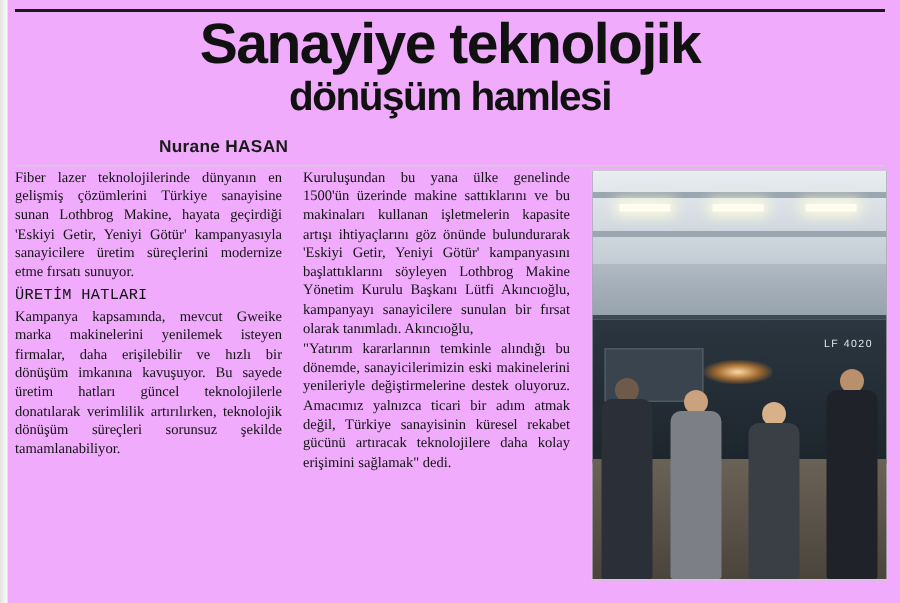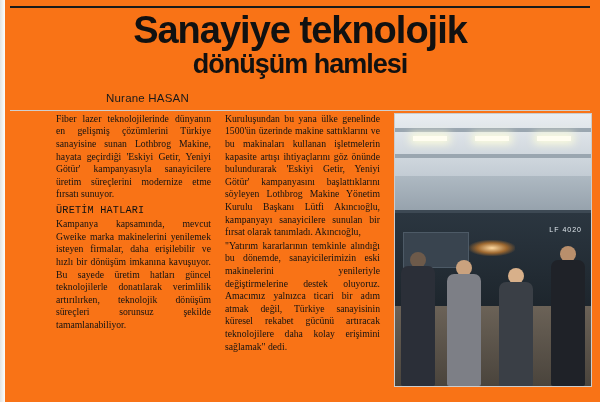--- a/index.html
+++ b/index.html
@@ -11,21 +11,21 @@
     width: 600px;
     height: 402px;
     overflow: hidden;
     font-family: "Liberation Serif", serif;
     color: #111111;
   }
   .page {
     position: relative;
     width: 600px;
     height: 402px;
-    background: #f97316;
+    background: #f0abfc;
     box-sizing: border-box;
     padding: 6px 10px 8px 10px;
   }
   .rule-top {
     height: 2px;
     background: #1a1a1a;
     margin: 0 0 4px 0;
   }
   .headline {
     font-family: "Liberation Sans", sans-serif;
@@ -42,36 +42,35 @@
   }
   .headline .l2 {
     display: block;
     font-size: 27px;
     white-space: nowrap;
     margin-top: 2px;
   }
   .byline {
     font-family: "Liberation Sans", sans-serif;
     font-size: 11.5px;
-    font-weight: normal;
+    font-weight: bold;
     color: #1a1a1a;
     margin: 14px 0 6px 96px;
     letter-spacing: 0.2px;
   }
   .rule-under-head {
     height: 1px;
     background: #cfcfcf;
     margin: 2px 0 0 0;
   }
   .content {
     display: flex;
     gap: 14px;
     margin-top: 2px;
     height: 278px;
-    margin-left: 46px;
   }
   .col {
     width: 190px;
     font-size: 9.7px;
     line-height: 1.30;
     text-align: justify;
     color: #121212;
     font-family: "Liberation Serif", serif;
   }
   .col p {

